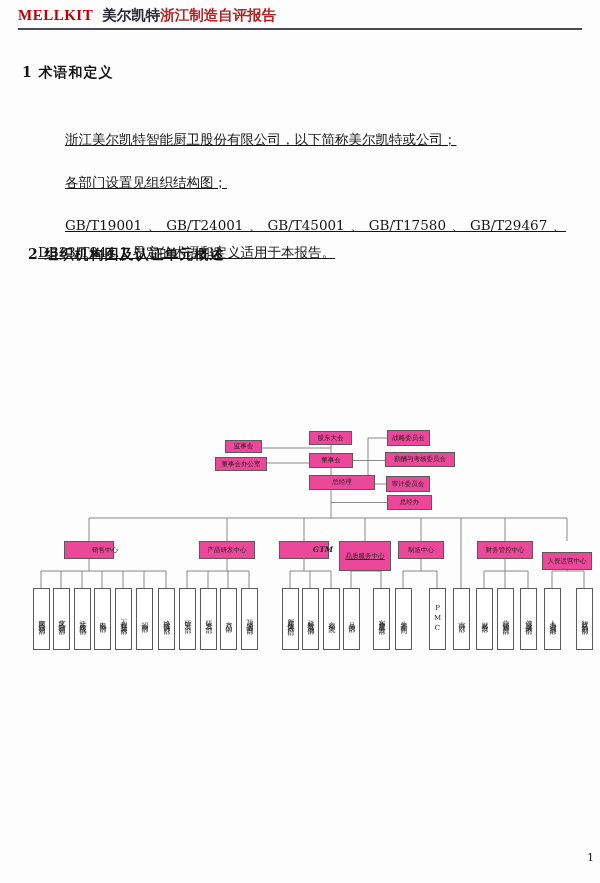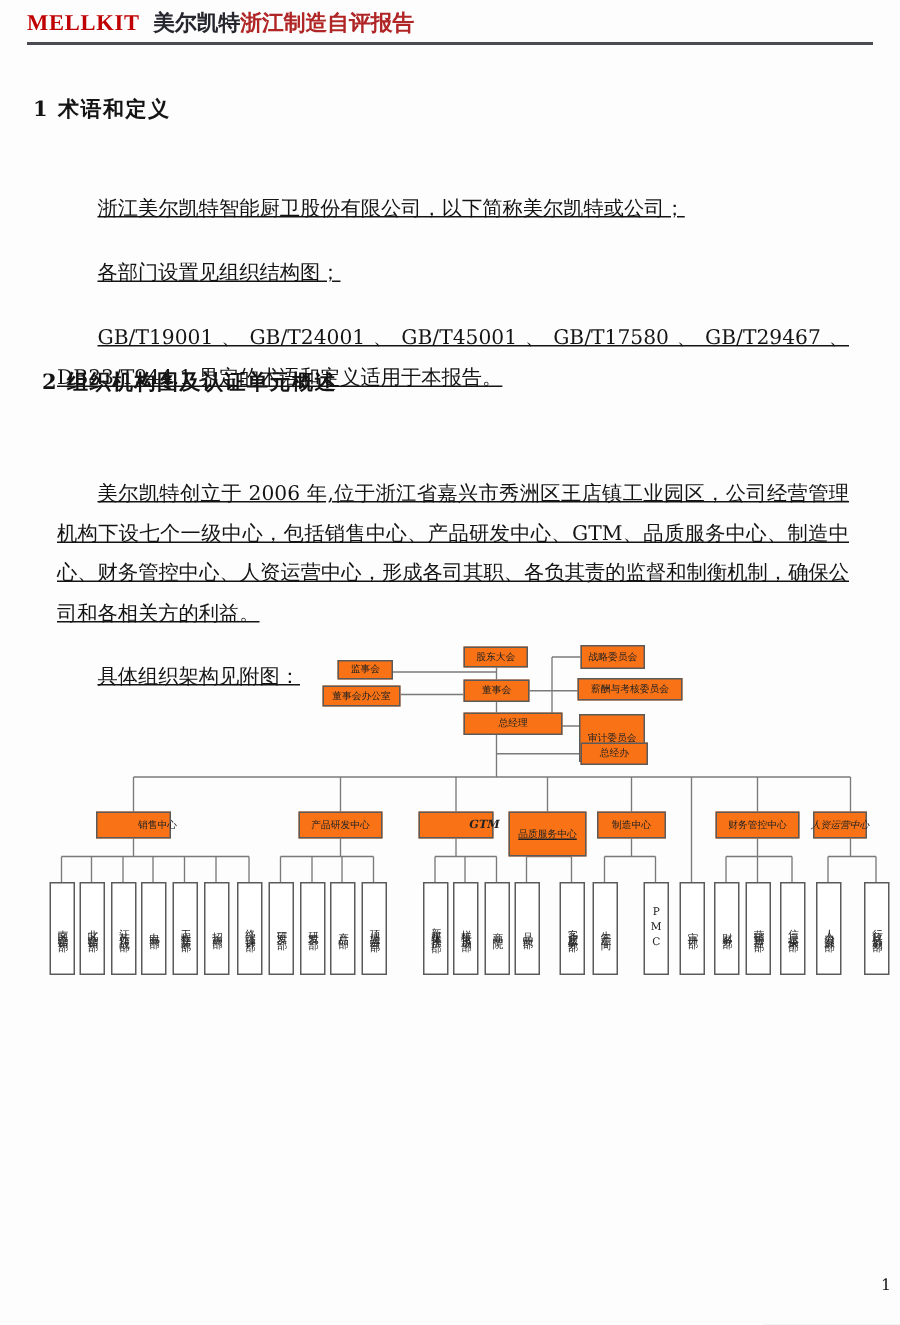--- a/index.html
+++ b/index.html
@@ -23,21 +23,21 @@
   #s1h{top:64px; left:22px;}
   #s2h{top:246px; left:28px;}
   .tb{position:absolute; left:22px; right:18px; font-size:13.5px; text-align:justify;}
   .tb p{margin:16px; text-indent:2em;text-decoration:underline;}
   #tb1{top:110px; line-height:27px;}
   #tb2{top:300px; line-height:26.5px;}
   
   #orgchart{position:absolute; left:0; top:418px; width:600px; height:255px;}
   #orgchart svg{position:absolute; left:0; top:0;}
   .onode,.cnode{
-    position:absolute; box-sizing:border-box; background:#f97316;
+    position:absolute; box-sizing:border-box; background:#ec4899;
     border:1px solid #5a5a5a; display:flex; align-items:center; justify-content:center;
     font-size:6.5px; line-height:1; white-space:nowrap; color:#222;
   }
   .cnode.gtm{font-weight:bold; font-size:7.5px; font-style:italic;}
   .vnode{
     position:absolute; box-sizing:border-box; background:#fff;
     border:1px solid #5a5a5a; display:flex; align-items:center; justify-content:center;
     writing-mode:vertical-rl; text-orientation:upright;
     font-size:7px; letter-spacing:2px; line-height:1; color:#222;
   }
@@ -56,24 +56,20 @@
   <div class="sec-heading" id="s1h">1 术语和定义</div>
 
   <div class="tb" id="tb1">
     <p>浙江美尔凯特智能厨卫股份有限公司，以下简称美尔凯特或公司；</p>
     <p>各部门设置见组织结构图；</p>
     <p>GB/T19001、GB/T24001、GB/T45001、GB/T17580、GB/T29467、DB33/T944.1 界定的术语和定义适用于本报告。</p>
   </div>
 
   <div class="sec-heading" id="s2h">2  组织机构图及认证单元概述</div>
 
-  <div class="tb" id="tb2">
-    <p>美尔凯特创立于 2006 年,位于浙江省嘉兴市秀洲区王店镇工业园区，公司经营管理机构下设七个一级中心，包括销售中心、产品研发中心、GTM、品质服务中心、制造中心、财务管控中心、人资运营中心，形成各司其职、各负其责的监督和制衡机制，确保公司和各相关方的利益。</p>
-    <p>具体组织架构见附图：</p>
-  </div>
 
   <div id="orgchart">
       <svg width="600" height="255" viewBox="0 0 600 255">
         <line x1="331" y1="27" x2="331" y2="35" stroke="#7a7a7a" stroke-width="0.9"></line>
         <line x1="262" y1="30" x2="331" y2="30" stroke="#7a7a7a" stroke-width="0.9"></line>
         <line x1="267" y1="45" x2="309" y2="45" stroke="#7a7a7a" stroke-width="0.9"></line>
         <line x1="353" y1="42.5" x2="385" y2="42.5" stroke="#7a7a7a" stroke-width="0.9"></line>
         <line x1="368" y1="20" x2="368" y2="66" stroke="#7a7a7a" stroke-width="0.9"></line>
         <line x1="368" y1="20" x2="387" y2="20" stroke="#7a7a7a" stroke-width="0.9"></line>
         <line x1="368" y1="66" x2="386" y2="66" stroke="#7a7a7a" stroke-width="0.9"></line>
@@ -126,21 +122,21 @@
         <line x1="552" y1="153" x2="552" y2="170" stroke="#7a7a7a" stroke-width="0.9"></line>
         <line x1="584" y1="153" x2="584" y2="170" stroke="#7a7a7a" stroke-width="0.9"></line>
         <line x1="461" y1="100" x2="461" y2="170" stroke="#7a7a7a" stroke-width="0.9"></line>
       </svg>
       <div class="onode" style="left: 309px; top: 13px; width: 43px; height: 14px;">股东大会</div>
       <div class="onode" style="left: 225px; top: 22px; width: 37px; height: 13px;">监事会</div>
       <div class="onode" style="left: 215px; top: 39px; width: 52px; height: 14px;">董事会办公室</div>
       <div class="onode" style="left: 309px; top: 35px; width: 44px; height: 15px;">董事会</div>
       <div class="onode" style="left: 387px; top: 12px; width: 43px; height: 16px;">战略委员会</div>
       <div class="onode" style="left: 385px; top: 34px; width: 70px; height: 15px;">薪酬与考核委员会</div>
-      <div class="onode" style="left: 386px; top: 58px; width: 44px; height: 32px;">审计委员会</div>
+      <div class="onode" style="left: 386px; top: 58px; width: 44px; height: 16px;">审计委员会</div>
       <div class="onode" style="left: 309px; top: 57px; width: 66px; height: 15px;">总经理</div>
       <div class="onode" style="left: 387px; top: 77px; width: 45px; height: 15px;">总经办</div>
       <div class="cnode" style="left: 64px; top: 123px; width: 50px; height: 18px; padding-left: 32px;">销售中心</div>
       <div class="vnode" style="left: 32.5px; top: 170px; width: 17px; height: 62px;">南区营销部</div>
       <div class="vnode" style="left: 52.5px; top: 170px; width: 17px; height: 62px;">北区营销部</div>
       <div class="vnode" style="left: 73.5px; top: 170px; width: 17px; height: 62px;">江苏作战部</div>
       <div class="vnode" style="left: 93.5px; top: 170px; width: 17px; height: 62px;">电商部</div>
       <div class="vnode" style="left: 114.5px; top: 170px; width: 17px; height: 62px;">工程整装部</div>
       <div class="vnode" style="left: 135.5px; top: 170px; width: 17px; height: 62px;">招商部</div>
       <div class="vnode" style="left: 157.5px; top: 170px; width: 17px; height: 62px;">终端设计部</div>
@@ -156,21 +152,21 @@
       <div class="cnode" style="left: 339px; top: 123px; width: 52px; height: 30px; text-decoration: underline;">品质服务中心</div>
       <div class="vnode" style="left: 342.5px; top: 170px; width: 17px; height: 62px;">品质部</div>
       <div class="vnode" style="left: 372.5px; top: 170px; width: 17px; height: 62px;">客户服务部</div>
       <div class="cnode" style="left: 398px; top: 123px; width: 46px; height: 18px;">制造中心</div>
       <div class="vnode" style="left: 394.5px; top: 170px; width: 17px; height: 62px;">生产车间</div>
       <div class="vnode" style="left: 428.5px; top: 170px; width: 17px; height: 62px;">PMC</div>
       <div class="cnode" style="left: 477px; top: 123px; width: 56px; height: 18px;">财务管控中心</div>
       <div class="vnode" style="left: 475.5px; top: 170px; width: 17px; height: 62px;">财务部</div>
       <div class="vnode" style="left: 496.5px; top: 170px; width: 17px; height: 62px;">营销管控部</div>
       <div class="vnode" style="left: 519.5px; top: 170px; width: 17px; height: 62px;">信息技术部</div>
-      <div class="cnode" style="left: 542px; top: 123px; width: 36px; height: 18px; font-style: italic;">人资运营中心</div>
+      <div class="cnode" style="left: 542px; top: 134px; width: 50px; height: 18px;">人资运营中心</div>
       <div class="vnode" style="left: 543.5px; top: 170px; width: 17px; height: 62px;">人力资源部</div>
       <div class="vnode" style="left: 575.5px; top: 170px; width: 17px; height: 62px;">行政后勤部</div>
       <div class="vnode" style="left: 452.5px; top: 170px; width: 17px; height: 62px;">审计部</div>
     </div>
 
   <div class="pagenum">1</div>
 
 </div>
 
 </body></html>

